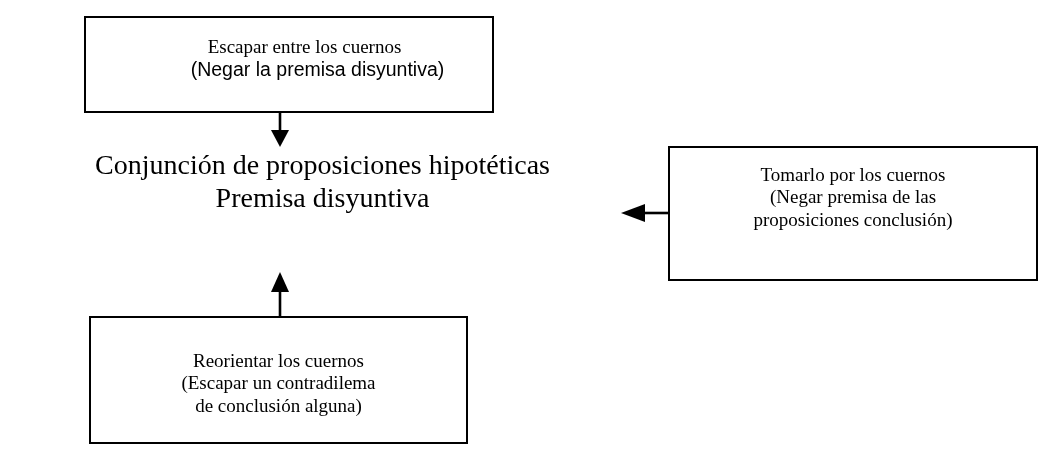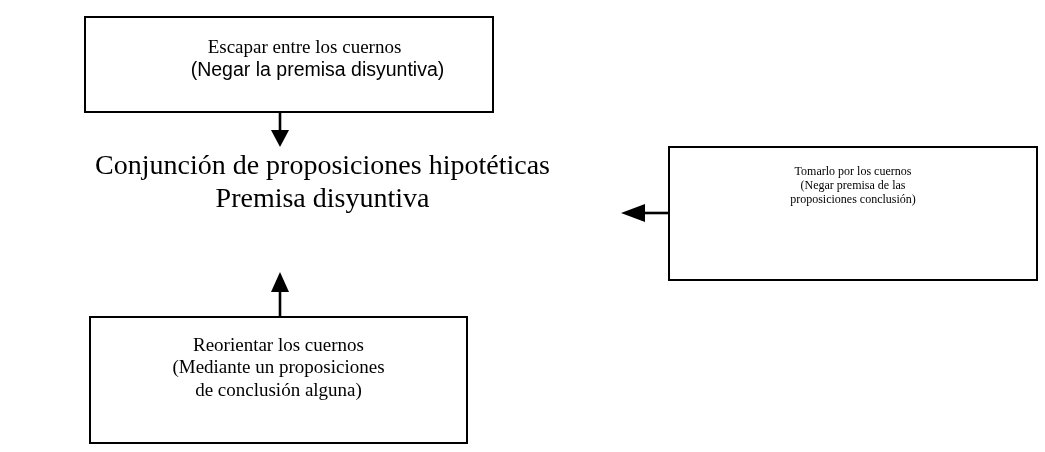--- a/index.html
+++ b/index.html
@@ -54,30 +54,30 @@
   #node-escapar .line-1 { font-size: 19.5px; padding-left: 26px; }
 
   
   #node-tomarlo {
     left: 668px;
     top: 146px;
     width: 370px;
     height: 135px;
   }
   #node-tomarlo .node-lines { top: 16px; }
-  #node-tomarlo .line { font-size: 12px; }
+  #node-tomarlo .line { font-size: 19px; }
 
   
   #node-reorientar {
     left: 89px;
     top: 316px;
     width: 379px;
     height: 128px;
   }
-  #node-reorientar .node-lines { top: 16px; }
+  #node-reorientar .node-lines { top: 32px; }
   #node-reorientar .line { font-size: 19px; }
 
   
   #argument-block {
     position: absolute;
     left: 14px;
     top: 148px;
     width: 617px;
     text-align: center;
     font-size: 28px;
@@ -129,21 +129,21 @@
     <div class="node-lines">
       <span class="line serif">Tomarlo por los cuernos</span>
       <span class="line serif">(Negar premisa de las</span>
       <span class="line serif">proposiciones conclusión)</span>
     </div>
   </div>
 
   <div class="node-box" id="node-reorientar">
     <div class="node-lines">
       <span class="line serif">Reorientar los cuernos</span>
-      <span class="line serif">(Mediante un proposiciones</span>
+      <span class="line serif">(Escapar un contradilema</span>
       <span class="line serif">de conclusión alguna)</span>
     </div>
   </div>
 
   <div id="argument-block">
     <span class="line serif">Conjunción de proposiciones hipotéticas</span>
     <span class="line serif">Premisa disyuntiva</span>
   </div>
 
 </div>

